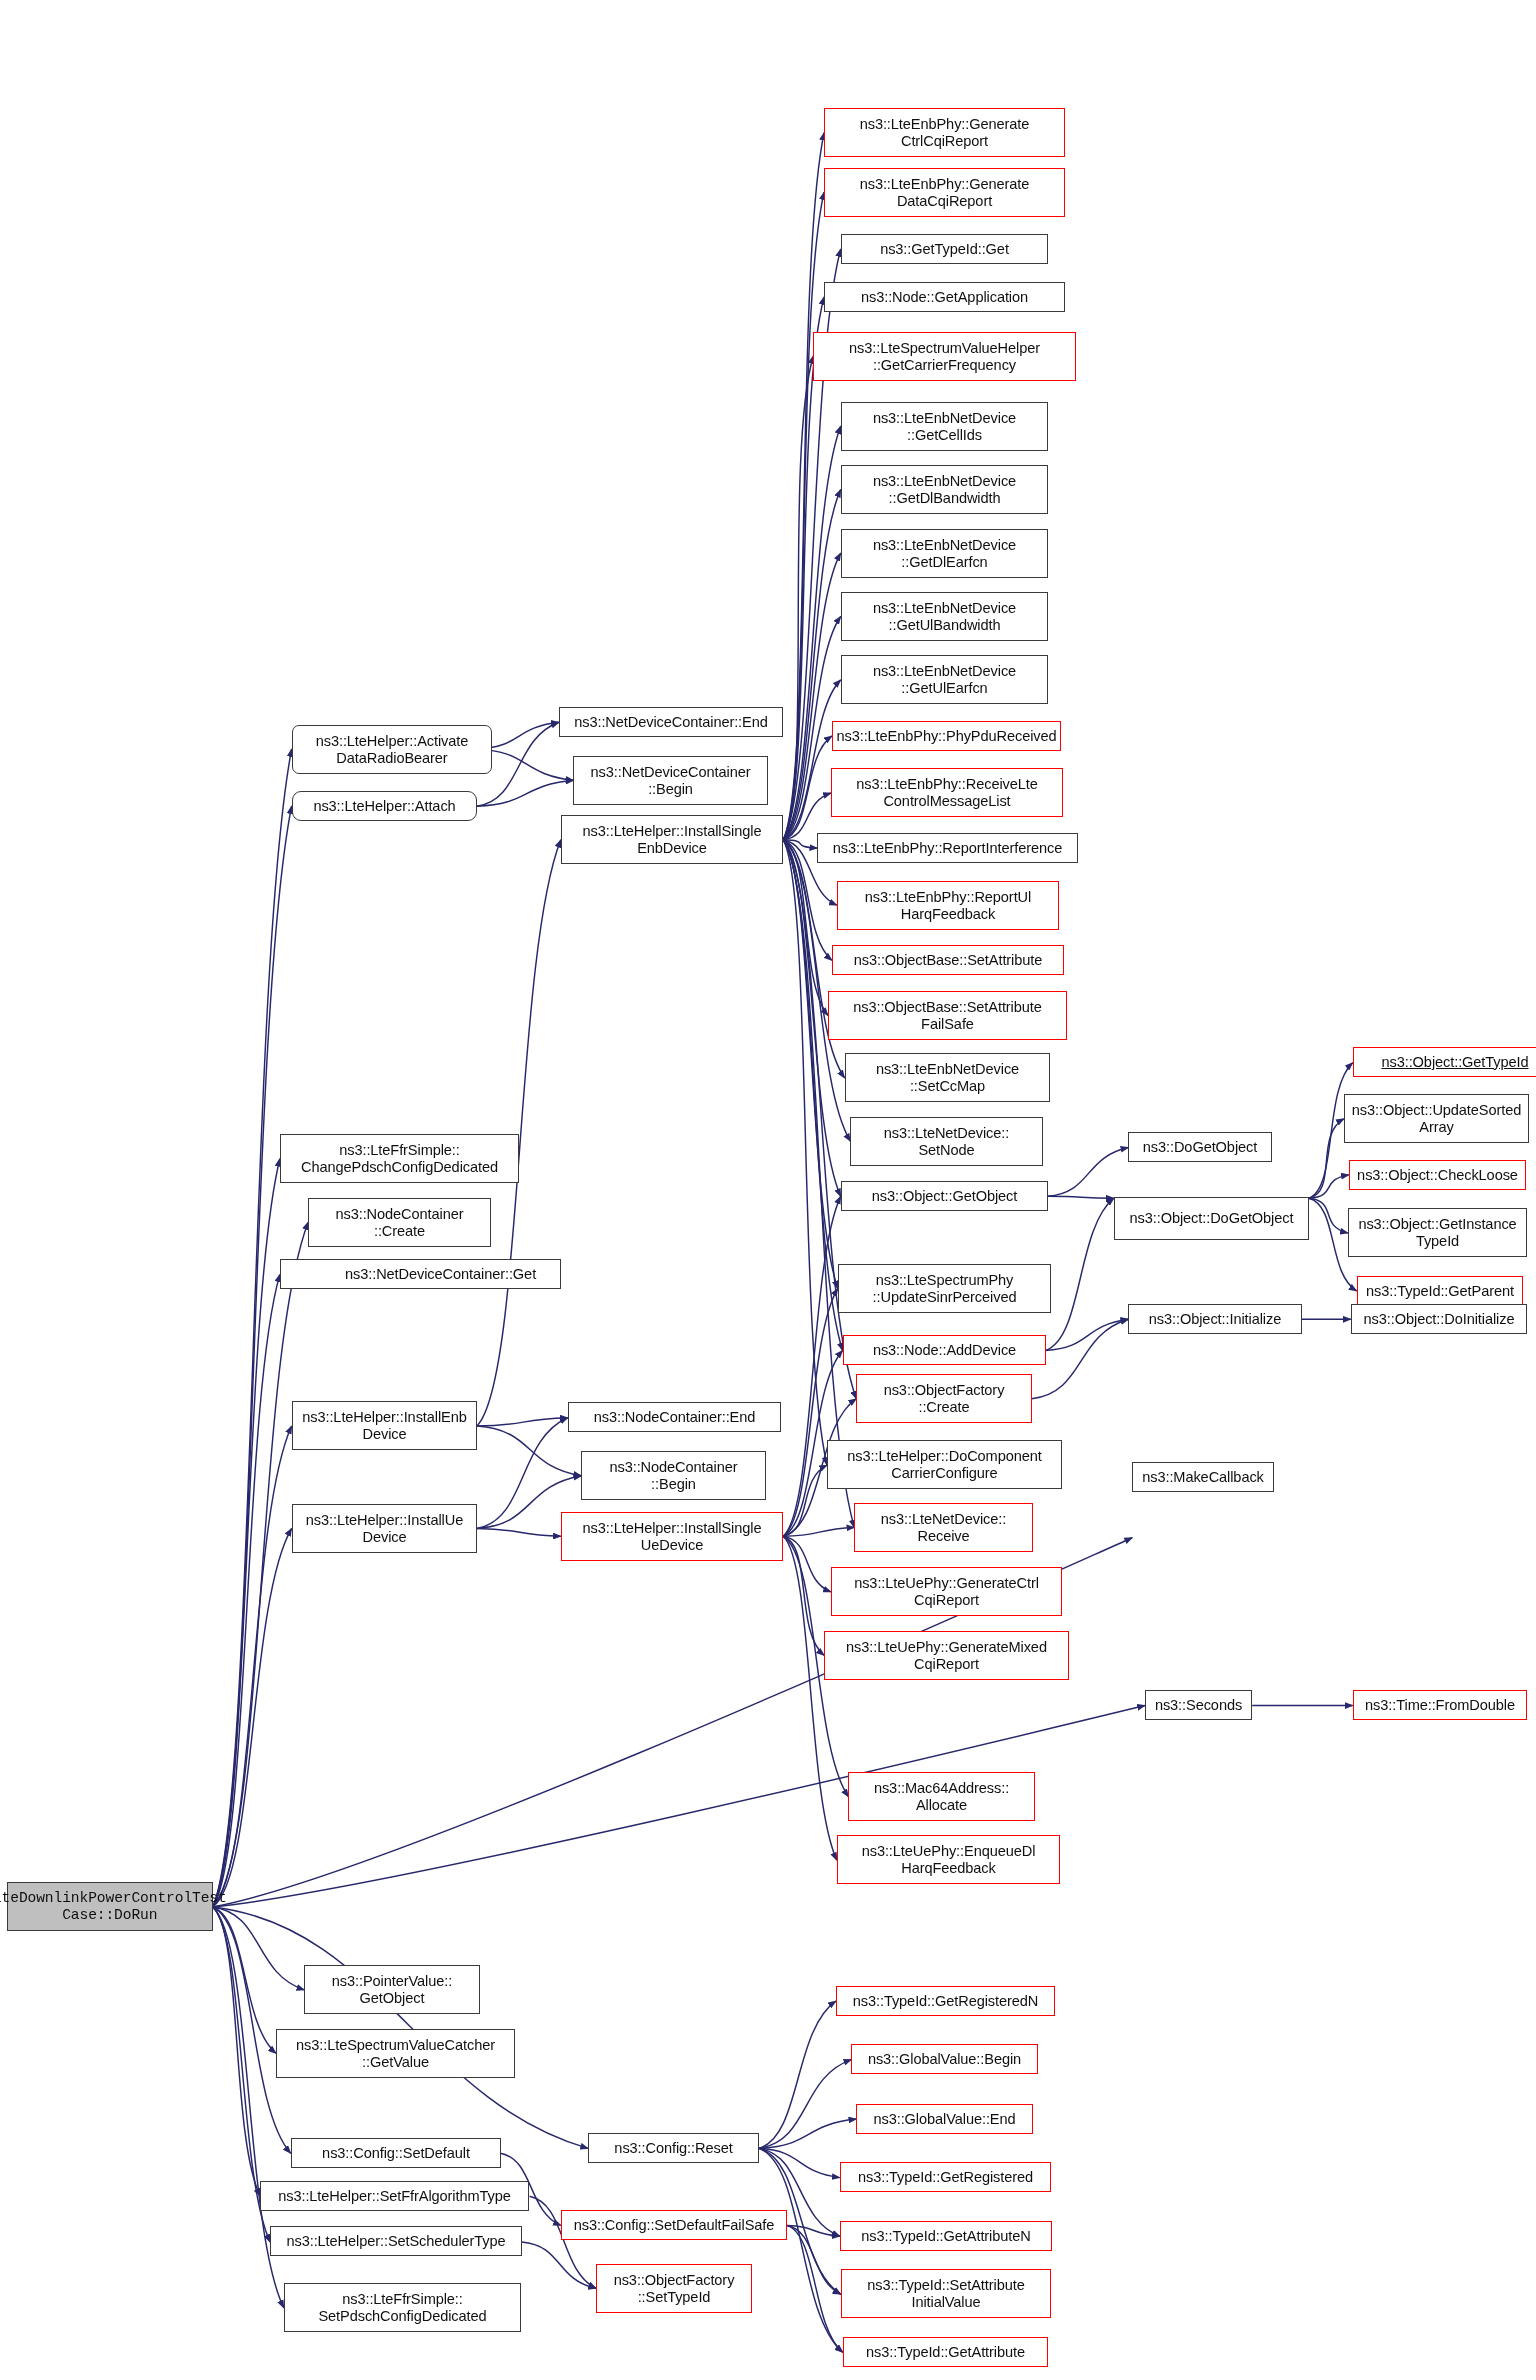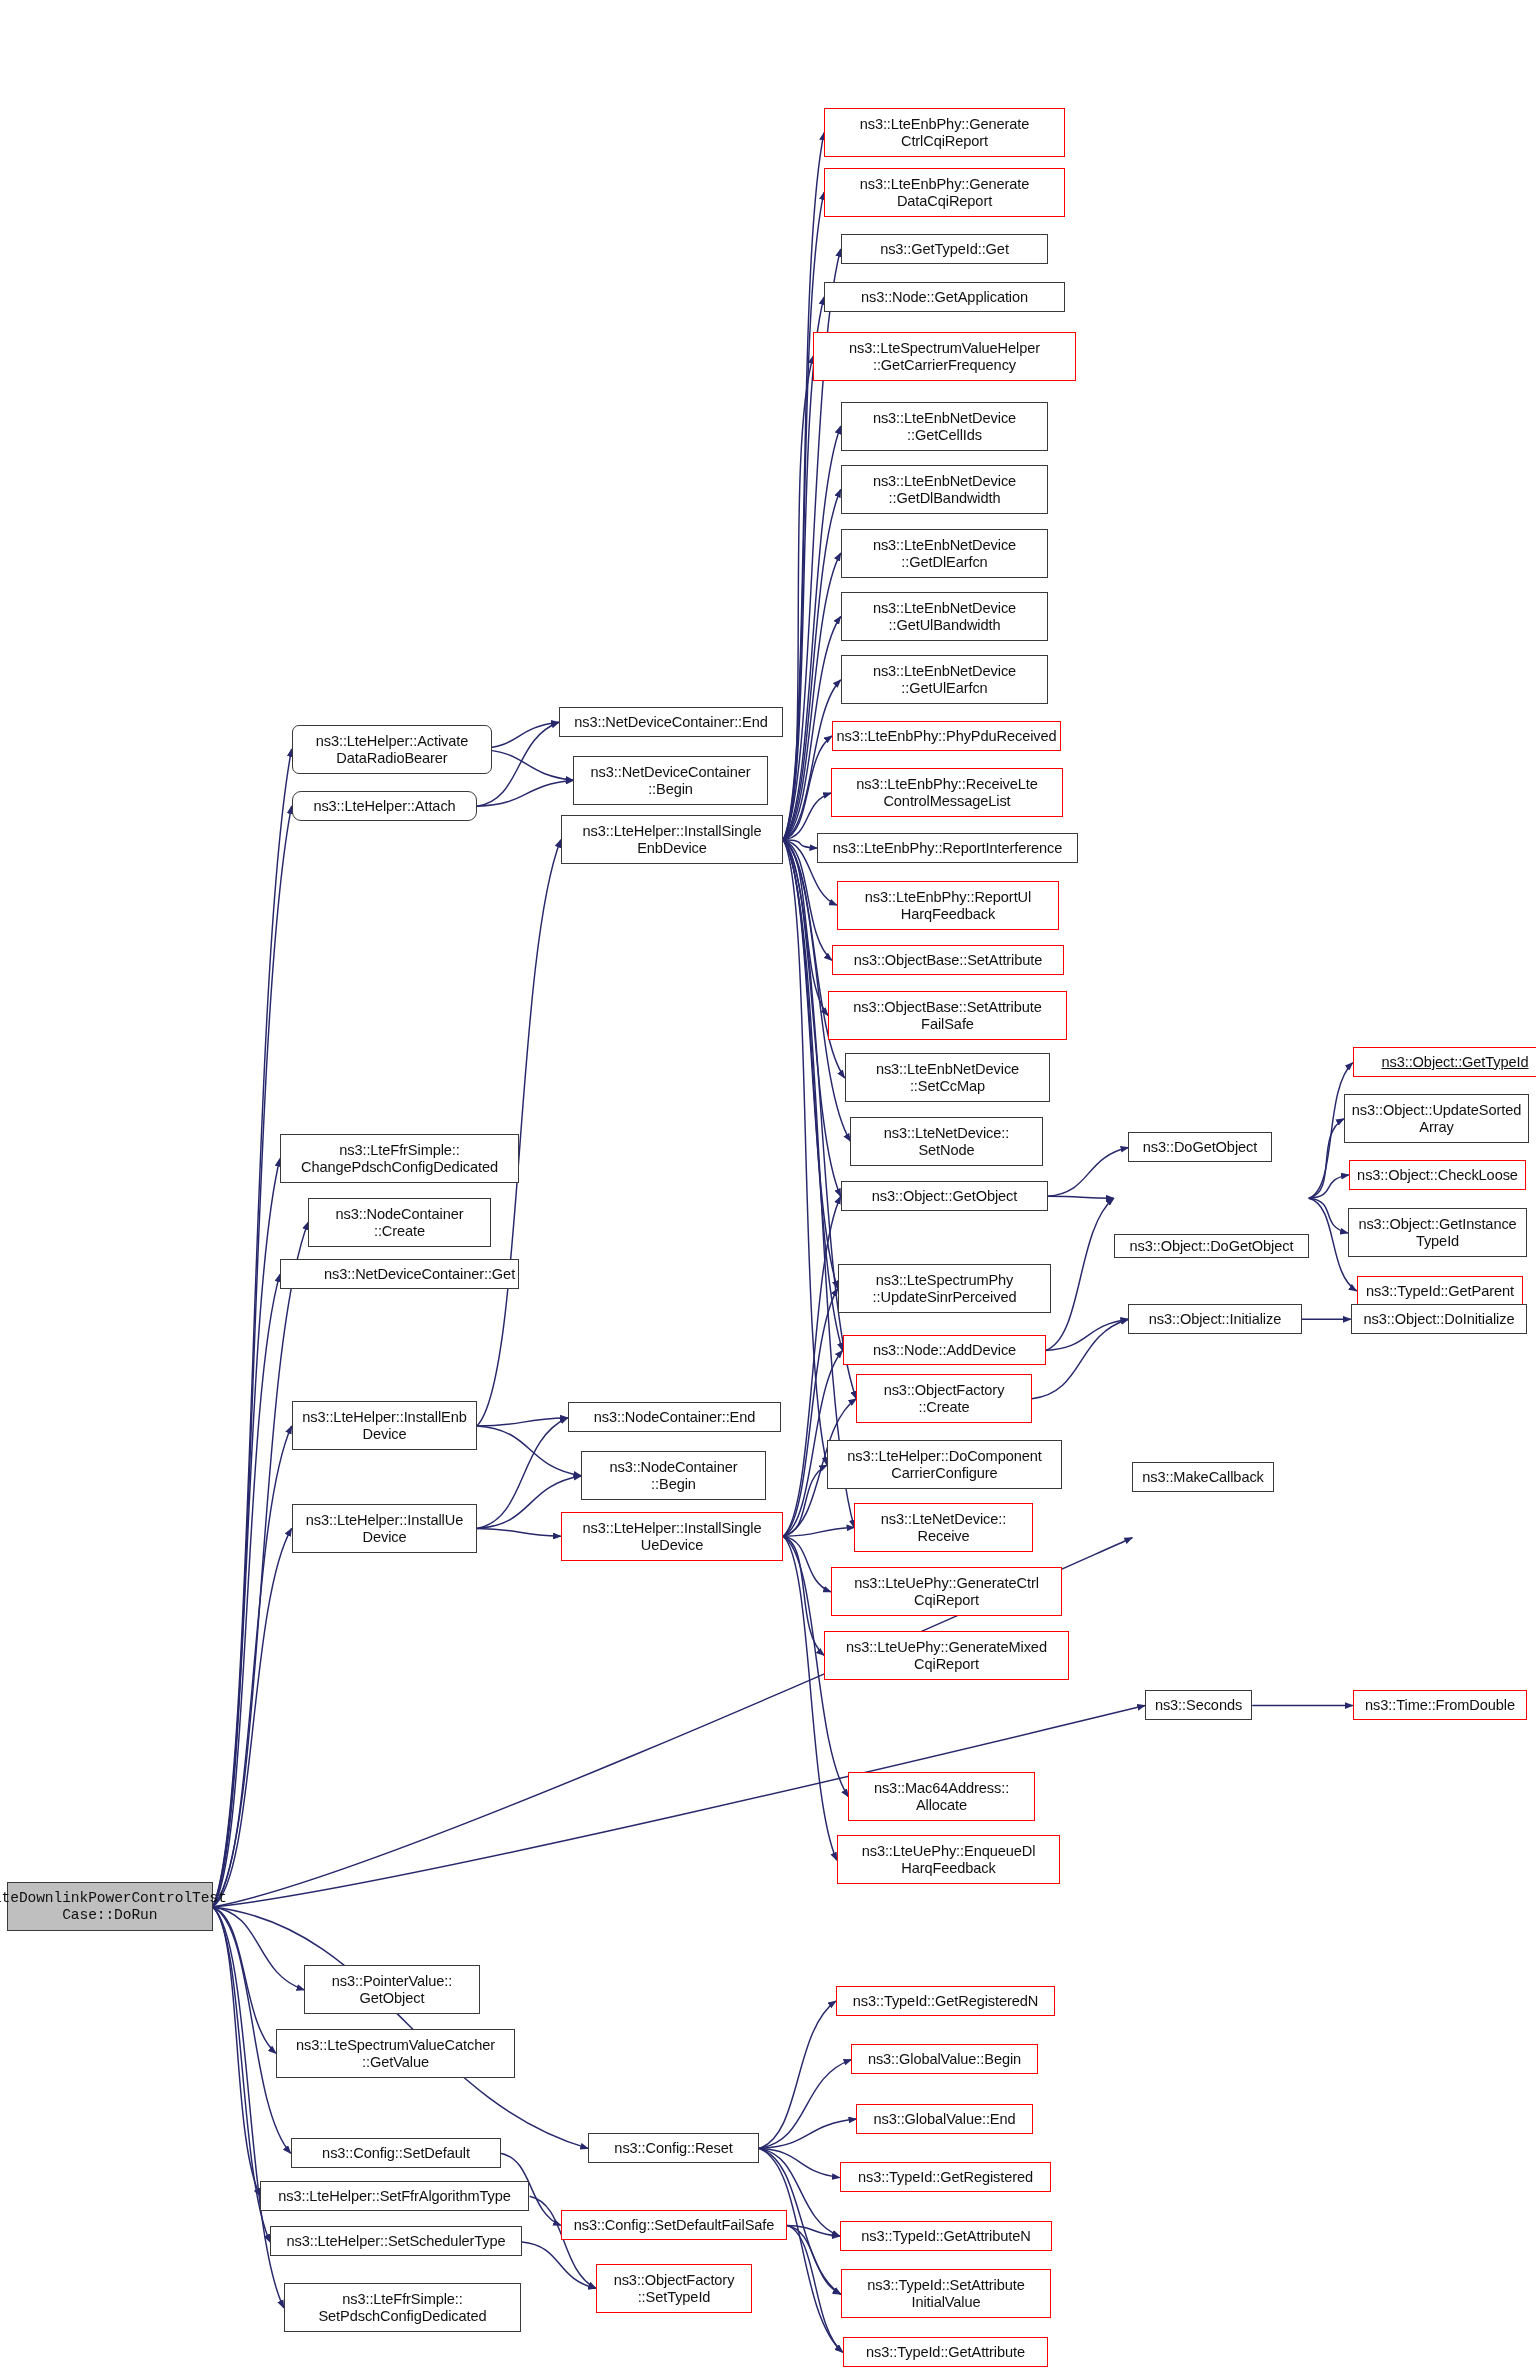--- a/index.html
+++ b/index.html
@@ -207,21 +207,21 @@
 ::Begin</div>
       <div class="node red" style="left: 561px; top: 1512px; width: 222px; height: 49px;">ns3::LteHelper::InstallSingle
 UeDevice</div>
       <div class="node" style="left: 292px; top: 725px; width: 200px; height: 49px; border-radius: 7px;">ns3::LteHelper::Activate
 DataRadioBearer</div>
       <div class="node" style="left: 292px; top: 791px; width: 185px; height: 30px; border-radius: 9px;">ns3::LteHelper::Attach</div>
       <div class="node" style="left: 280px; top: 1134px; width: 239px; height: 49px;">ns3::LteFfrSimple::
 ChangePdschConfigDedicated</div>
       <div class="node" style="left: 308px; top: 1198px; width: 183px; height: 49px;">ns3::NodeContainer
 ::Create</div>
-      <div class="node" style="left: 280px; top: 1259px; width: 239px; height: 30px; padding-left: 44px;">ns3::NetDeviceContainer::Get</div>
+      <div class="node" style="left: 280px; top: 1259px; width: 281px; height: 30px; padding-left: 44px;">ns3::NetDeviceContainer::Get</div>
       <div class="node" style="left: 292px; top: 1401px; width: 185px; height: 49px;">ns3::LteHelper::InstallEnb
 Device</div>
       <div class="node" style="left: 292px; top: 1504px; width: 185px; height: 49px;">ns3::LteHelper::InstallUe
 Device</div>
       <div class="node root" style="left: 6.8px; top: 1882px; width: 206px; height: 49px;">LteDownlinkPowerControlTest
 Case::DoRun</div>
       <div class="node" style="left: 304px; top: 1965px; width: 176px; height: 49px;">ns3::PointerValue::
 GetObject</div>
       <div class="node" style="left: 276px; top: 2029px; width: 239px; height: 49px;">ns3::LteSpectrumValueCatcher
 ::GetValue</div>
@@ -236,21 +236,21 @@
 ::SetTypeId</div>
       <div class="node red" style="left: 836px; top: 1986px; width: 219px; height: 30px;">ns3::TypeId::GetRegisteredN</div>
       <div class="node red" style="left: 851px; top: 2044px; width: 187px; height: 30px;">ns3::GlobalValue::Begin</div>
       <div class="node red" style="left: 856px; top: 2104px; width: 177px; height: 30px;">ns3::GlobalValue::End</div>
       <div class="node red" style="left: 840px; top: 2162px; width: 211px; height: 30px;">ns3::TypeId::GetRegistered</div>
       <div class="node red" style="left: 840px; top: 2221px; width: 212px; height: 30px;">ns3::TypeId::GetAttributeN</div>
       <div class="node red" style="left: 841px; top: 2269px; width: 210px; height: 49px;">ns3::TypeId::SetAttribute
 InitialValue</div>
       <div class="node red" style="left: 843px; top: 2337px; width: 205px; height: 30px;">ns3::TypeId::GetAttribute</div>
       <div class="node" style="left: 1128px; top: 1132px; width: 144px; height: 30px;">ns3::DoGetObject</div>
-      <div class="node" style="left: 1114px; top: 1234px; width: 195px; height: 24px;">ns3::Object::DoGetObject</div>
+      <div class="node" style="left: 1114px; top: 1197px; width: 195px; height: 43px;">ns3::Object::DoGetObject</div>
       <div class="node" style="left: 1128px; top: 1304px; width: 174px; height: 30px;">ns3::Object::Initialize</div>
       <div class="node" style="left: 1132px; top: 1462px; width: 142px; height: 30px;">ns3::MakeCallback</div>
       <div class="node" style="left: 1145px; top: 1690px; width: 107px; height: 30px;">ns3::Seconds</div>
       <div class="node red" style="left: 1353px; top: 1047px; width: 204px; height: 30px; text-decoration: underline;">ns3::Object::GetTypeId</div>
       <div class="node" style="left: 1344px; top: 1094px; width: 185px; height: 49px;">ns3::Object::UpdateSorted
 Array</div>
       <div class="node red" style="left: 1349px; top: 1160px; width: 177px; height: 30px;">ns3::Object::CheckLoose</div>
       <div class="node" style="left: 1348px; top: 1208px; width: 179px; height: 49px;">ns3::Object::GetInstance
 TypeId</div>
       <div class="node red" style="left: 1357px; top: 1276px; width: 166px; height: 30px;">ns3::TypeId::GetParent</div>

